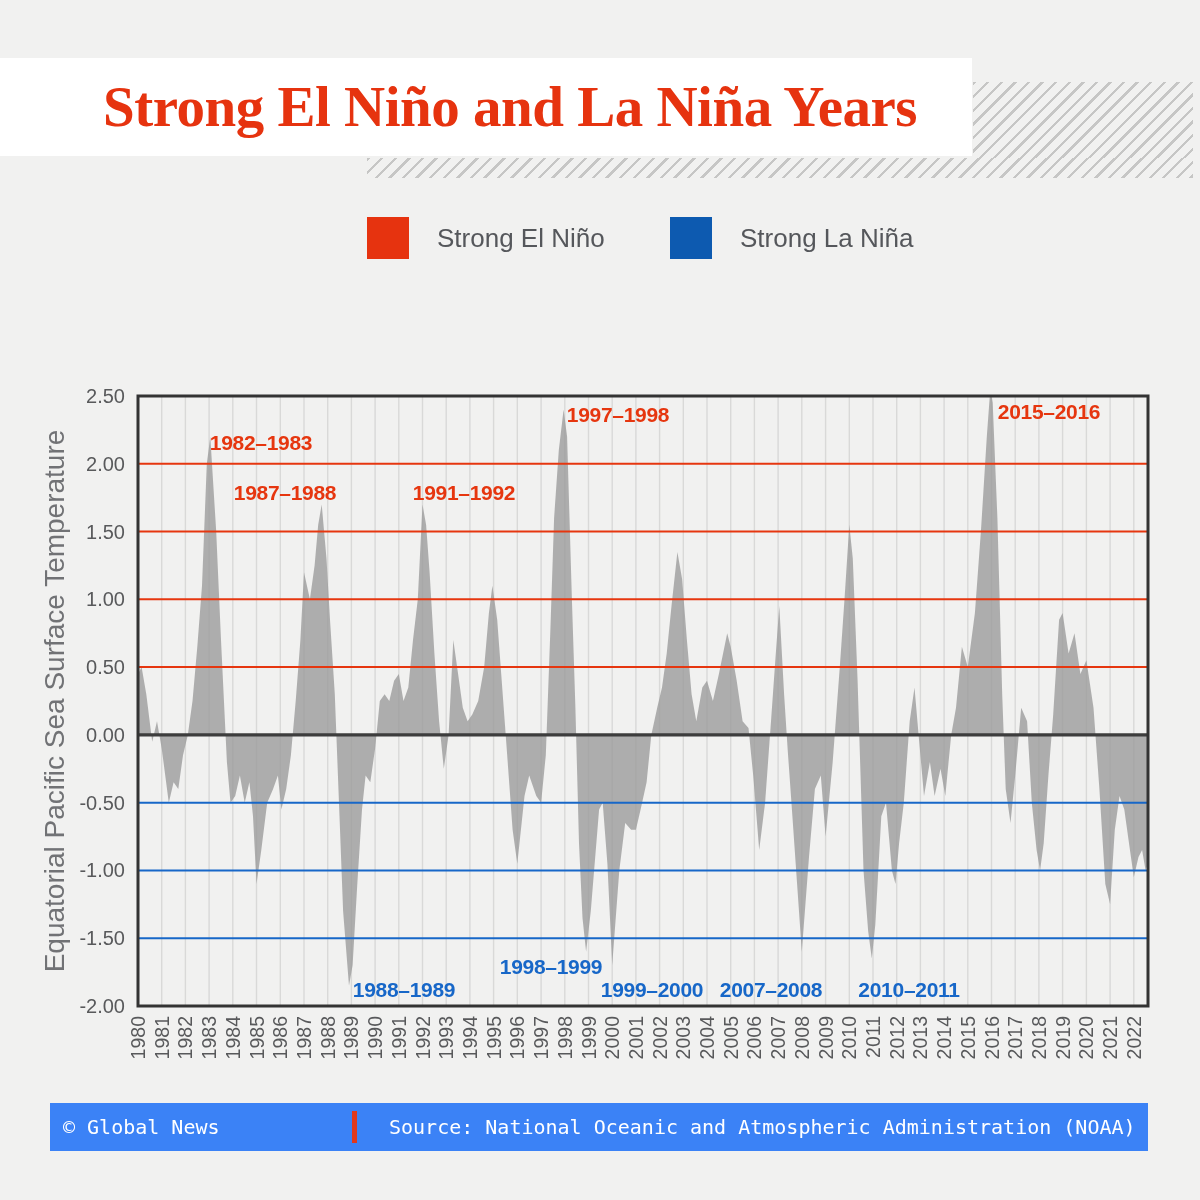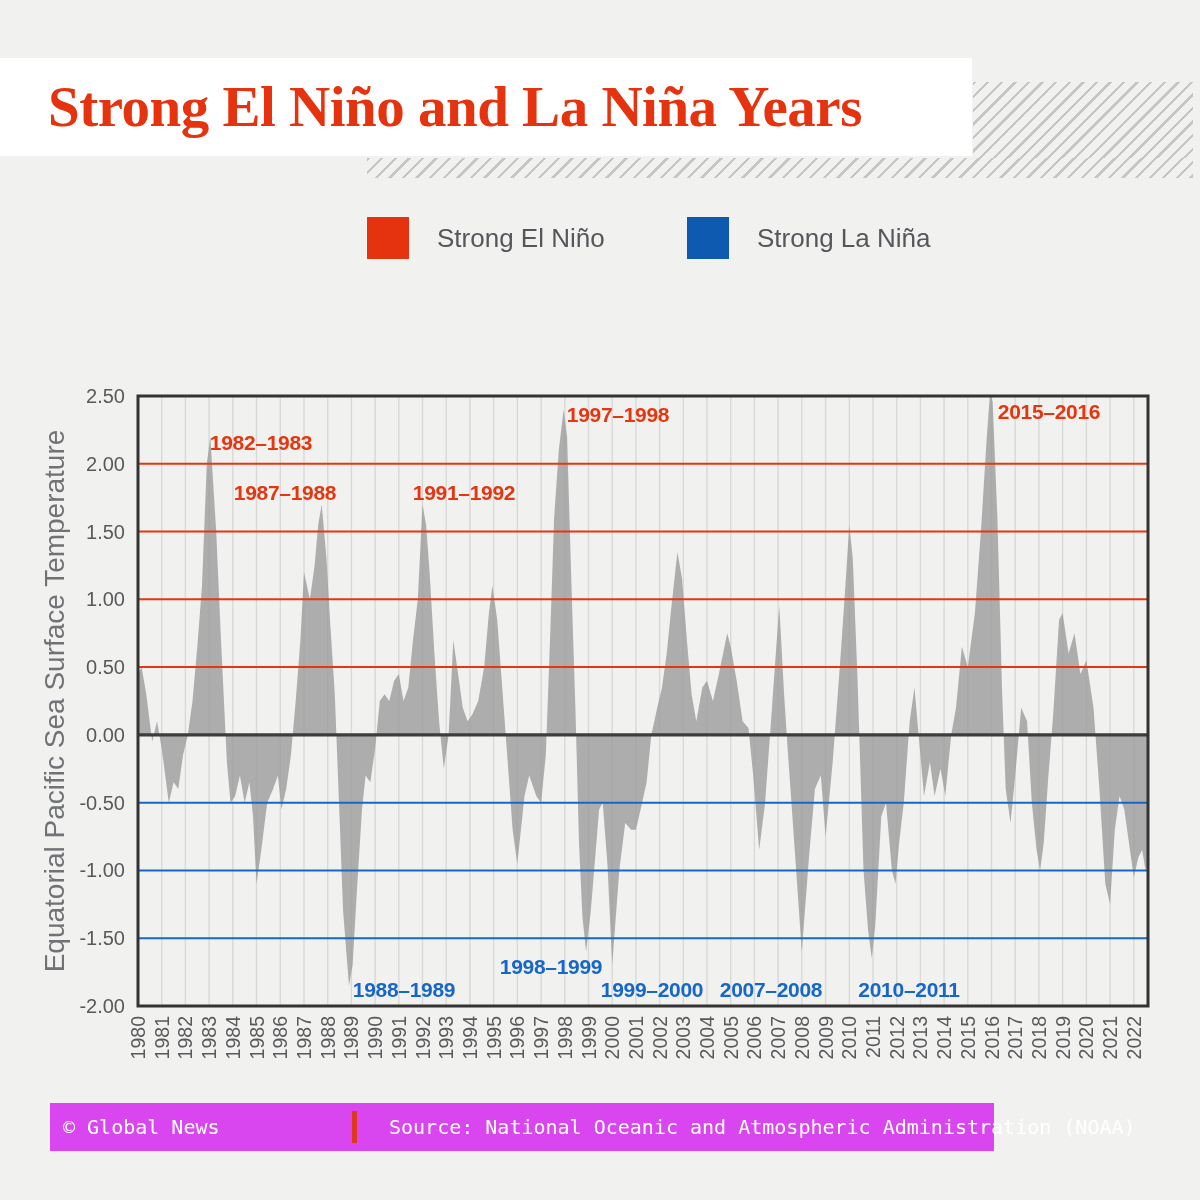--- a/index.html
+++ b/index.html
@@ -1,33 +1,33 @@
 <!DOCTYPE html>
 <html><head>
 <meta charset="utf-8">
 <style>
   html,body{margin:0;padding:0;background:#e9e9e8;}
   .page{position:relative;width:1200px;height:1200px;background:#f1f1f0;overflow:hidden;
-        font-family:"Liberation Sans",sans-serif;}
+        font-family:"Liberation Sans",sans-serif;text-align:center;}
   .title-box{position:absolute;left:0;top:58px;width:972px;height:98px;background:#ffffff;}
   .title-box h1{margin:0;padding:14px 0 0 48px;font-family:"Liberation Serif",serif;
         font-weight:600;font-size:57px;letter-spacing:-0.5px;color:#e6330f;line-height:70px;}
   .hatch{position:absolute;
         background:repeating-linear-gradient(135deg,#c6c6c5 0 2.4px,rgba(0,0,0,0) 2.4px 9.6px);}
   .hatch-right{left:973px;top:82px;width:220px;height:76px;}
   .hatch-bottom{left:367px;top:158px;width:826px;height:20px;}
   .legend-item{position:absolute;top:217px;display:flex;align-items:center;gap:11px;}
   .legend-item .swatch{width:42px;height:42px;display:inline-block;}
   .legend-item .legend-label{margin-left:17px;font-size:26px;color:#55575b;}
   .legend-el-nino{left:367px;}
-  .legend-la-nina{left:643px;padding-left:44px;}
+  .legend-la-nina{left:626px;padding-left:44px;}
   .description{position:absolute;left:50px;top:288px;margin:0;font-size:26px;color:#55575b;
         line-height:36px;}
   #chart-svg{position:absolute;left:0;top:378px;}
-  .footer{position:absolute;left:50px;top:1103px;width:944px;height:48px;background:#d946ef;
+  .footer{position:absolute;left:50px;top:1103px;width:1098px;height:48px;background:#3b82f6;
         font-family:"DejaVu Sans Mono","Liberation Mono",monospace;color:#ffffff;}
   .footer .credit{position:absolute;left:13px;top:0;line-height:48px;font-size:20px;}
   .footer .divider{position:absolute;left:302px;top:8px;width:5px;height:32px;background:#e0381c;}
   .footer .source{position:absolute;left:339px;top:0;line-height:48px;font-size:20px;white-space:pre;}
 </style>
 </head>
 <body>
 
 <div class="page">
 

